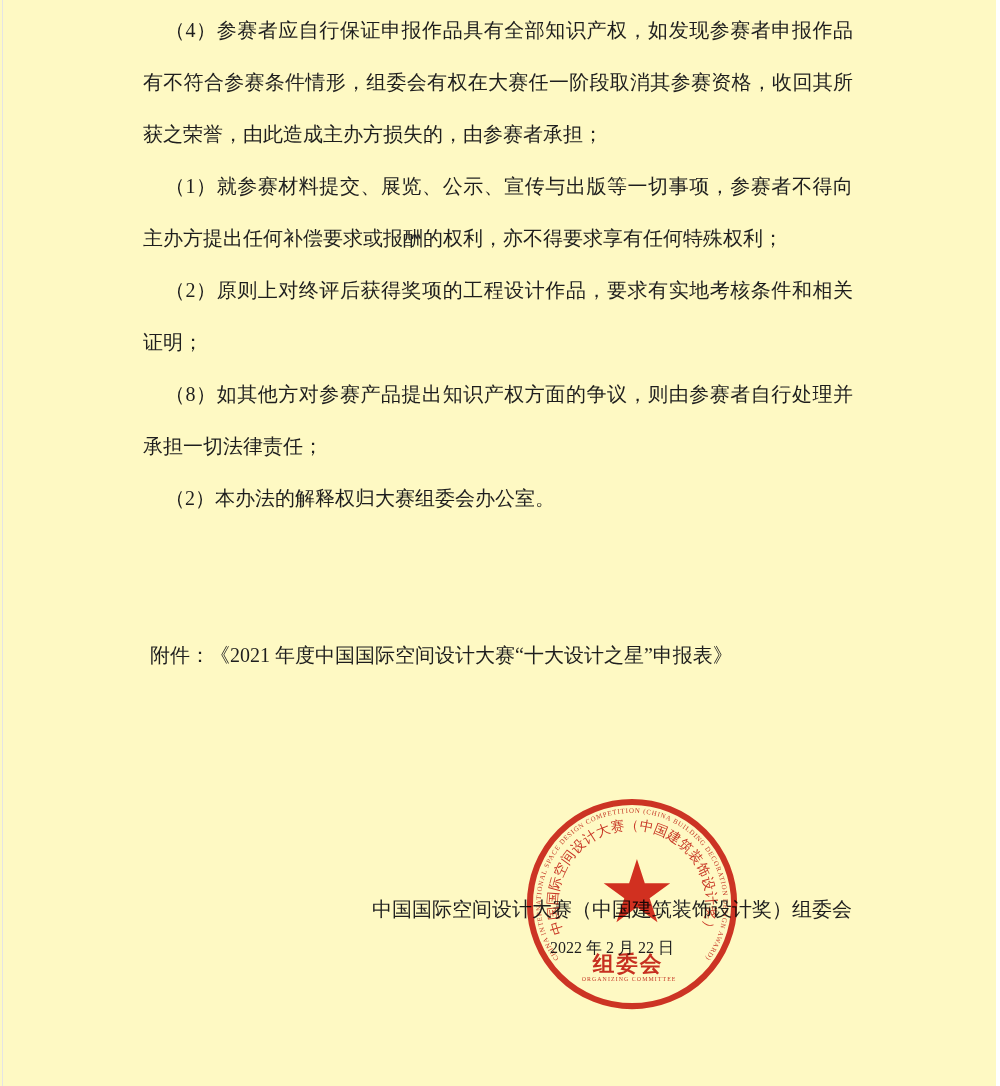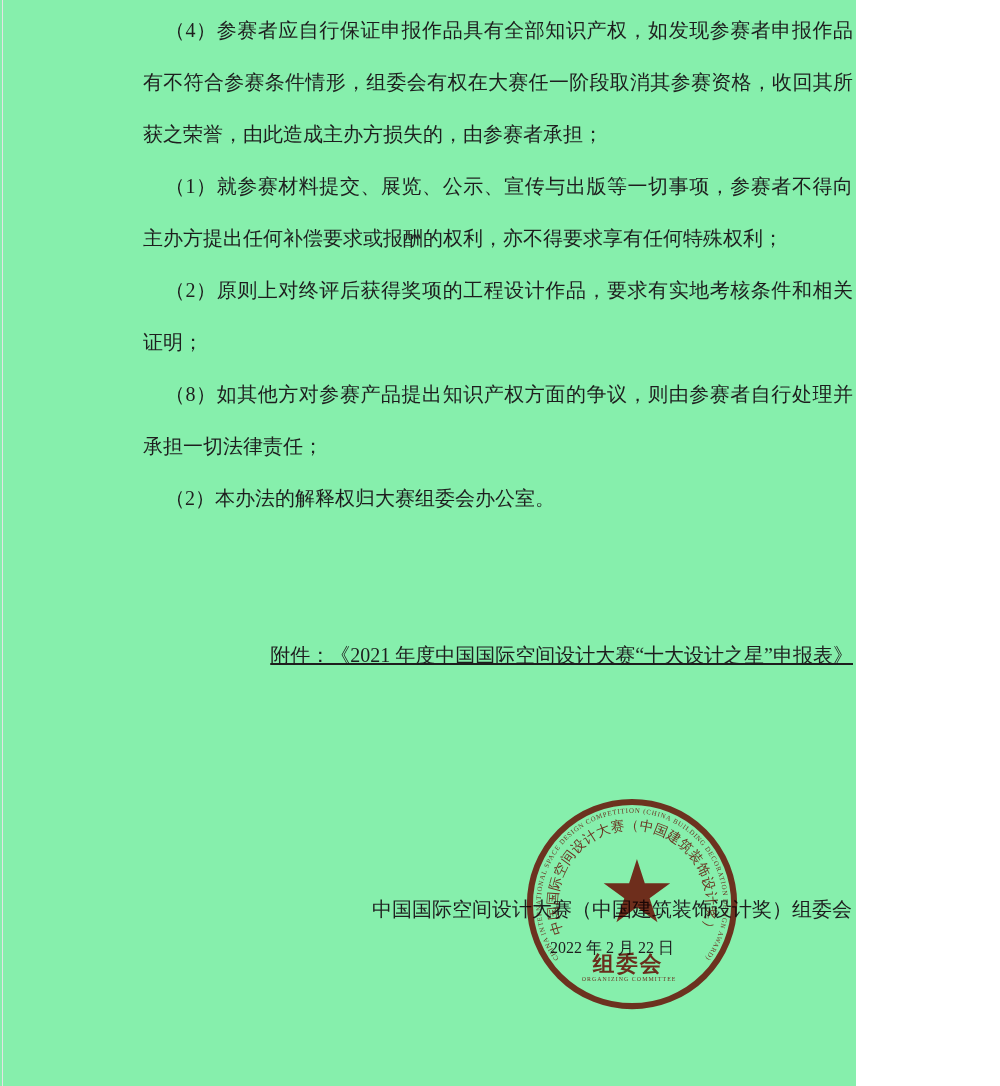--- a/index.html
+++ b/index.html
@@ -1,19 +1,19 @@
 <!DOCTYPE html>
 <html><head>
 <meta charset="utf-8">
 <style>
   html,body { margin:0; padding:0; background:#ffffff; }
   .page {
     position:relative;
-    width:856px; height:1086px;
-    background:#86efac;
+    width:996px; height:1086px;
+    background:#fef9c3;
     overflow:hidden;
     font-family:"Liberation Serif","DejaVu Serif",serif;
     color:#1e1e1e;
   }
   .page-edge {
     position:absolute; left:2px; top:0; bottom:0; width:1px;
     background:#e4e4e4;
   }
   .clauses {
     position:absolute; left:143px; top:4px; width:710px;
@@ -23,22 +23,21 @@
     color:#1e1e1e;
   }
   .clauses p { margin:0; text-indent:22px; }
   .l1 { height:52px; }
   .l2 { height:104px; }
   .l3 { height:156px; }
   .attachment {
     margin-top:105px !important;
     height:52px;
     text-indent:7px !important;
-    text-align:right;
-    text-decoration:underline;
+    text-align:left;
   }
   .signature-org {
     position:absolute; left:372px; top:897px;
     font-size:20px; line-height:24px; white-space:nowrap;
     color:#1e1e1e;
   }
   .signature-date {
     position:absolute; left:550px; top:936px;
     font-size:16px; line-height:24px; white-space:nowrap;
     color:#1e1e1e;

